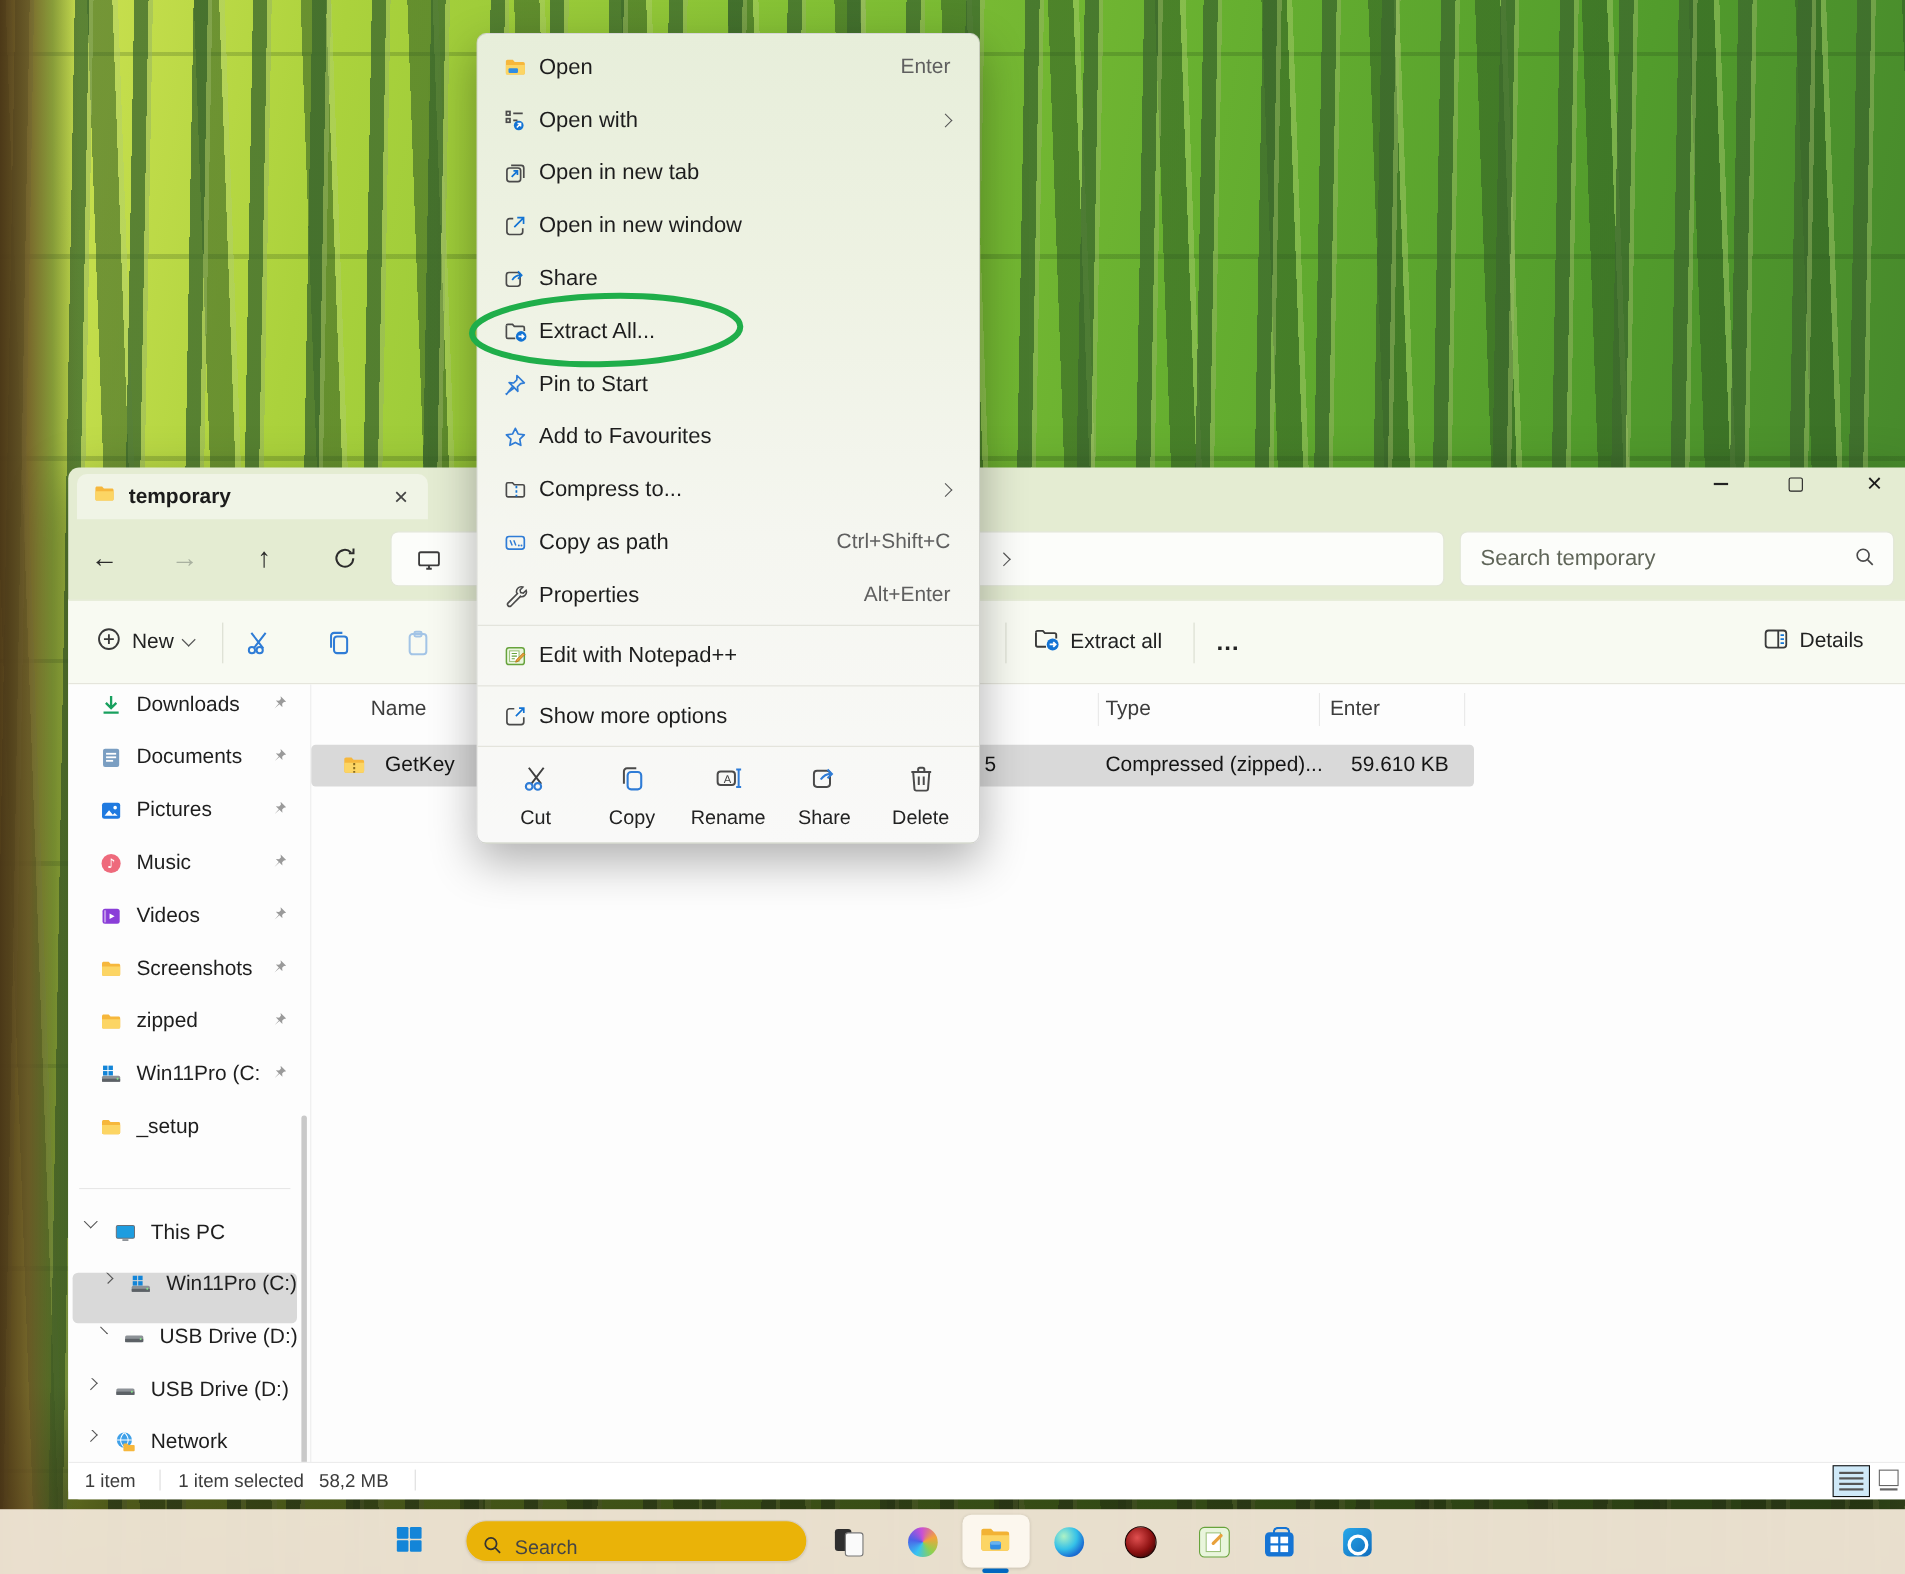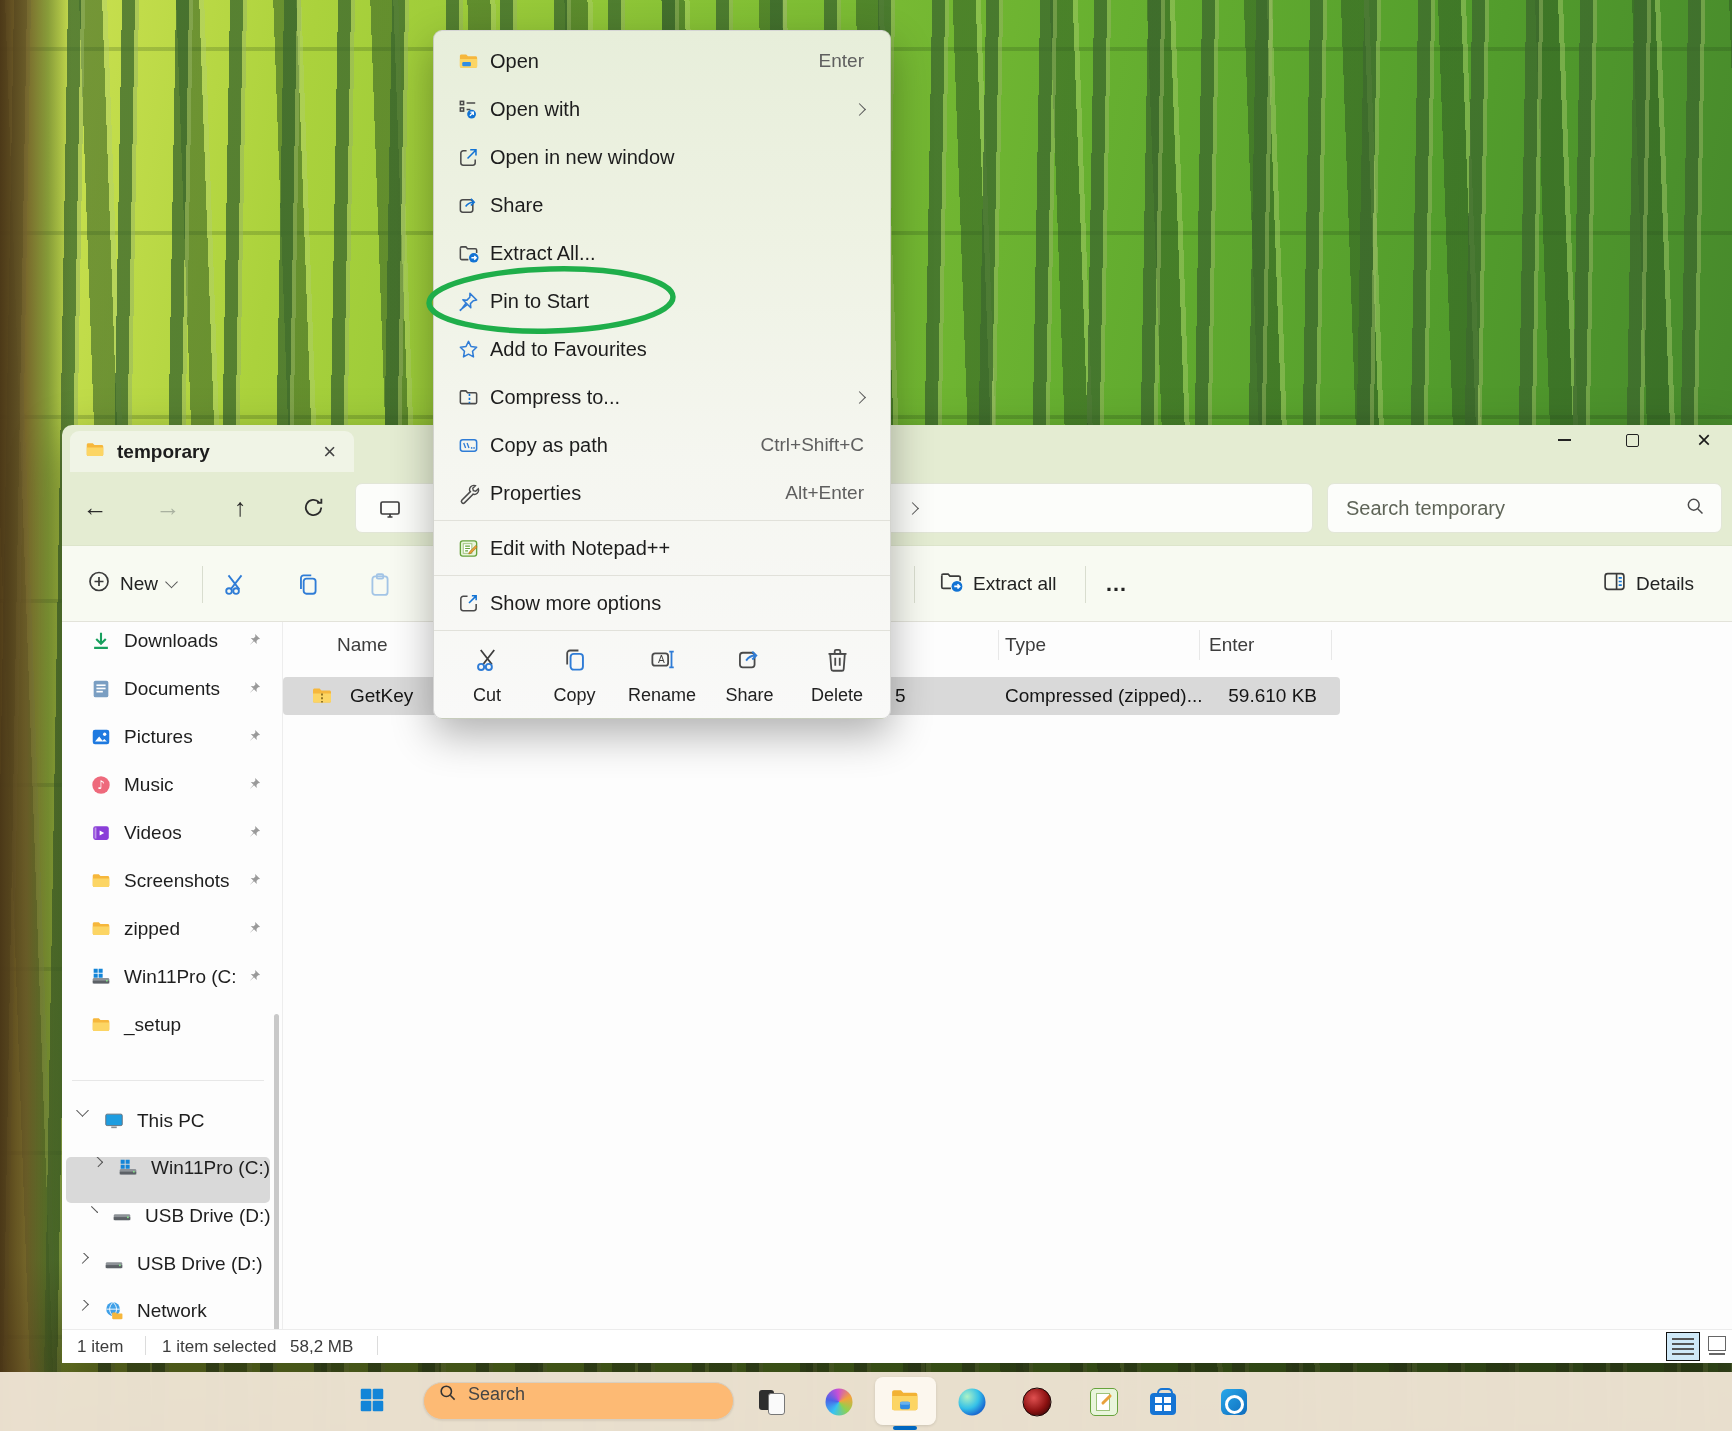--- a/index.html
+++ b/index.html
@@ -11,21 +11,21 @@
     linear-gradient(90deg, rgba(74,52,22,.95) 0px, rgba(107,84,38,.85) 26px, rgba(80,100,38,.55) 48px, rgba(0,0,0,0) 72px),
     linear-gradient(180deg, rgba(0,0,0,0) 0%, rgba(0,0,0,0) 88%, rgba(45,35,12,.55) 96%, rgba(35,26,8,.75) 100%),
     repeating-linear-gradient(91deg, rgba(61,105,45,0) 0 14px, rgba(61,105,45,.78) 14px 27px, rgba(150,180,100,.5) 27px 31px, rgba(61,105,45,0) 31px 54px),
     repeating-linear-gradient(88deg, rgba(47,90,35,0) 0 32px, rgba(47,90,35,.55) 32px 55px, rgba(175,205,115,.42) 55px 60px, rgba(47,90,35,0) 60px 97px),
     repeating-linear-gradient(0deg, rgba(30,60,20,0) 0 92px, rgba(30,60,20,.2) 92px 96px, rgba(30,60,20,0) 96px 184px),
     linear-gradient(100deg,#d3e455 0%,#abd23c 16%,#85c135 36%,#67b030 56%,#529c2c 76%,#417f2c 100%)}
 
   
   .window{position:absolute;left:62px;top:425px;width:1670px;height:938px;z-index:1;
           background:#e4ecd2;border-radius:10px 0 0 10px;box-shadow:0 18px 50px rgba(0,0,0,.35)}
-  .tab{position:absolute;left:8px;top:6px;width:284px;height:41px;background:#f0f4e6;
+  .tab{position:absolute;left:8px;top:6px;width:319px;height:41px;background:#f0f4e6;
        border-radius:9px 9px 0 0;display:flex;align-items:center;padding:0 14px;box-sizing:border-box}
   .tab-title{margin-left:11px;font-size:19px;font-weight:bold;color:#1c1c1c;flex:1}
   .tab-close{font-size:22px;color:#444;line-height:1;padding:0 4px;cursor:default}
   .ctl{position:absolute;top:0;width:46px;height:30px;display:flex;align-items:center;justify-content:center}
   .ctl-min i{display:block;width:13px;height:2px;background:#222}
   .ctl-max i{display:block;width:11px;height:11px;border:1.7px solid #222;border-radius:2px}
   .ctl-close{font-size:24px;color:#1a1a1a;line-height:1}
 
   .navbar{position:absolute;top:47px;left:0;right:0;height:73px}
   .navbtn{position:absolute;top:14px;width:42px;height:42px;display:flex;align-items:center;justify-content:center;
@@ -70,22 +70,22 @@
   .sbdiv{position:absolute;top:6px;width:1px;height:19px;background:#dcdcdc}
   .view-details{position:absolute;left:1604px;top:2px;width:34px;height:29px;background:#cfe9f8;
                 border:1.6px solid #111;box-sizing:border-box;display:flex;flex-direction:column;justify-content:center;gap:3px;padding:0 5px}
   .view-details i{display:block;height:1.8px;background:#555}
   .view-icons{position:absolute;left:1646px;top:6px;width:18px;height:15px;border:1.7px solid #666;box-sizing:border-box}
   .view-icons::after{content:"";position:absolute;left:0;right:0;bottom:-5px;height:1.7px;background:#666}
 
   
   .taskbar{position:absolute;left:0;top:1372px;width:1732px;height:59px;z-index:2;background:rgba(238,228,212,.97)}
   .tkic{position:absolute;top:50%;transform:translate(-50%,-50%)}
-  .tk-search{position:absolute;left:423px;top:10px;width:311px;height:38px;background:#fdba74;border:1px solid #d8cfc0;
-             border-radius:19px;display:flex;align-items:flex-start;padding:0 14px;box-sizing:border-box;box-shadow:0 1px 2px rgba(0,0,0,.08)}
+  .tk-search{position:absolute;left:423px;top:10px;width:311px;height:38px;background:#eab308;border:1px solid #d8cfc0;
+             border-radius:19px;display:flex;align-items:flex-end;padding:0 14px;box-sizing:border-box;box-shadow:0 1px 2px rgba(0,0,0,.08)}
   .tk-search input{flex:1;border:none;outline:none;background:transparent;font-size:18px;color:#333;margin-left:9px;
              font-family:"Liberation Sans",sans-serif}
   .tk-search input::placeholder{color:#454545}
   .tk-plate{position:absolute;left:875px;top:5px;width:61px;height:48px;background:rgba(253,249,241,.92);
             border-radius:8px;box-shadow:0 1px 3px rgba(0,0,0,.12)}
   .tk-underline{position:absolute;left:893px;top:54px;width:24px;height:3.5px;border-radius:2px;background:#0067c0}
   .circ26{width:27px;height:27px;border-radius:50%}
 
   
   .cmenu{position:absolute;left:433px;top:30px;width:458px;z-index:5;box-sizing:border-box;
@@ -524,20 +524,30 @@
             <path d="M10 5.2h9M10 12h4"></path>
           </g>
           <circle cx="15.2" cy="16.8" r="4.6" fill="#1273d4"></circle>
           <path d="M13.4 18.6l3.6-3.6M14 14.8h3v3" stroke="#fff" stroke-width="1.4" fill="none"></path>
         </svg>
       </span>
     <span class="mlb">Open with</span>
     <span class="mch chev"></span>
   </div>
 
+  <div class="mi">
+    <span class="mic">
+        <svg width="23" height="23" viewBox="0 0 24 24">
+          <rect x="4" y="7" width="13" height="13" rx="2.5" fill="none" stroke="#4a4a4a" stroke-width="1.6"></rect>
+          <path d="M8 4.5h9.5A2.5 2.5 0 0 1 20 7v9.5" fill="none" stroke="#4a4a4a" stroke-width="1.6"></path>
+          <path d="M8.5 15.5 14 10M10.2 9.8H14v3.8" stroke="#1273d4" stroke-width="1.6" fill="none"></path>
+        </svg>
+      </span>
+    <span class="mlb">Open in new tab</span>
+  </div>
 
   <div class="mi">
     <span class="mic">
         <svg width="23" height="23" viewBox="0 0 24 24">
           <path d="M10 5H6.5A2.5 2.5 0 0 0 4 7.5v10A2.5 2.5 0 0 0 6.5 20h10a2.5 2.5 0 0 0 2.5-2.5V14" fill="none" stroke="#4a4a4a" stroke-width="1.6"></path>
           <path d="M11 13 19.5 4.5M13.8 4h6v6" stroke="#1273d4" stroke-width="1.6" fill="none"></path>
         </svg>
       </span>
     <span class="mlb">Open in new window</span>
   </div>

